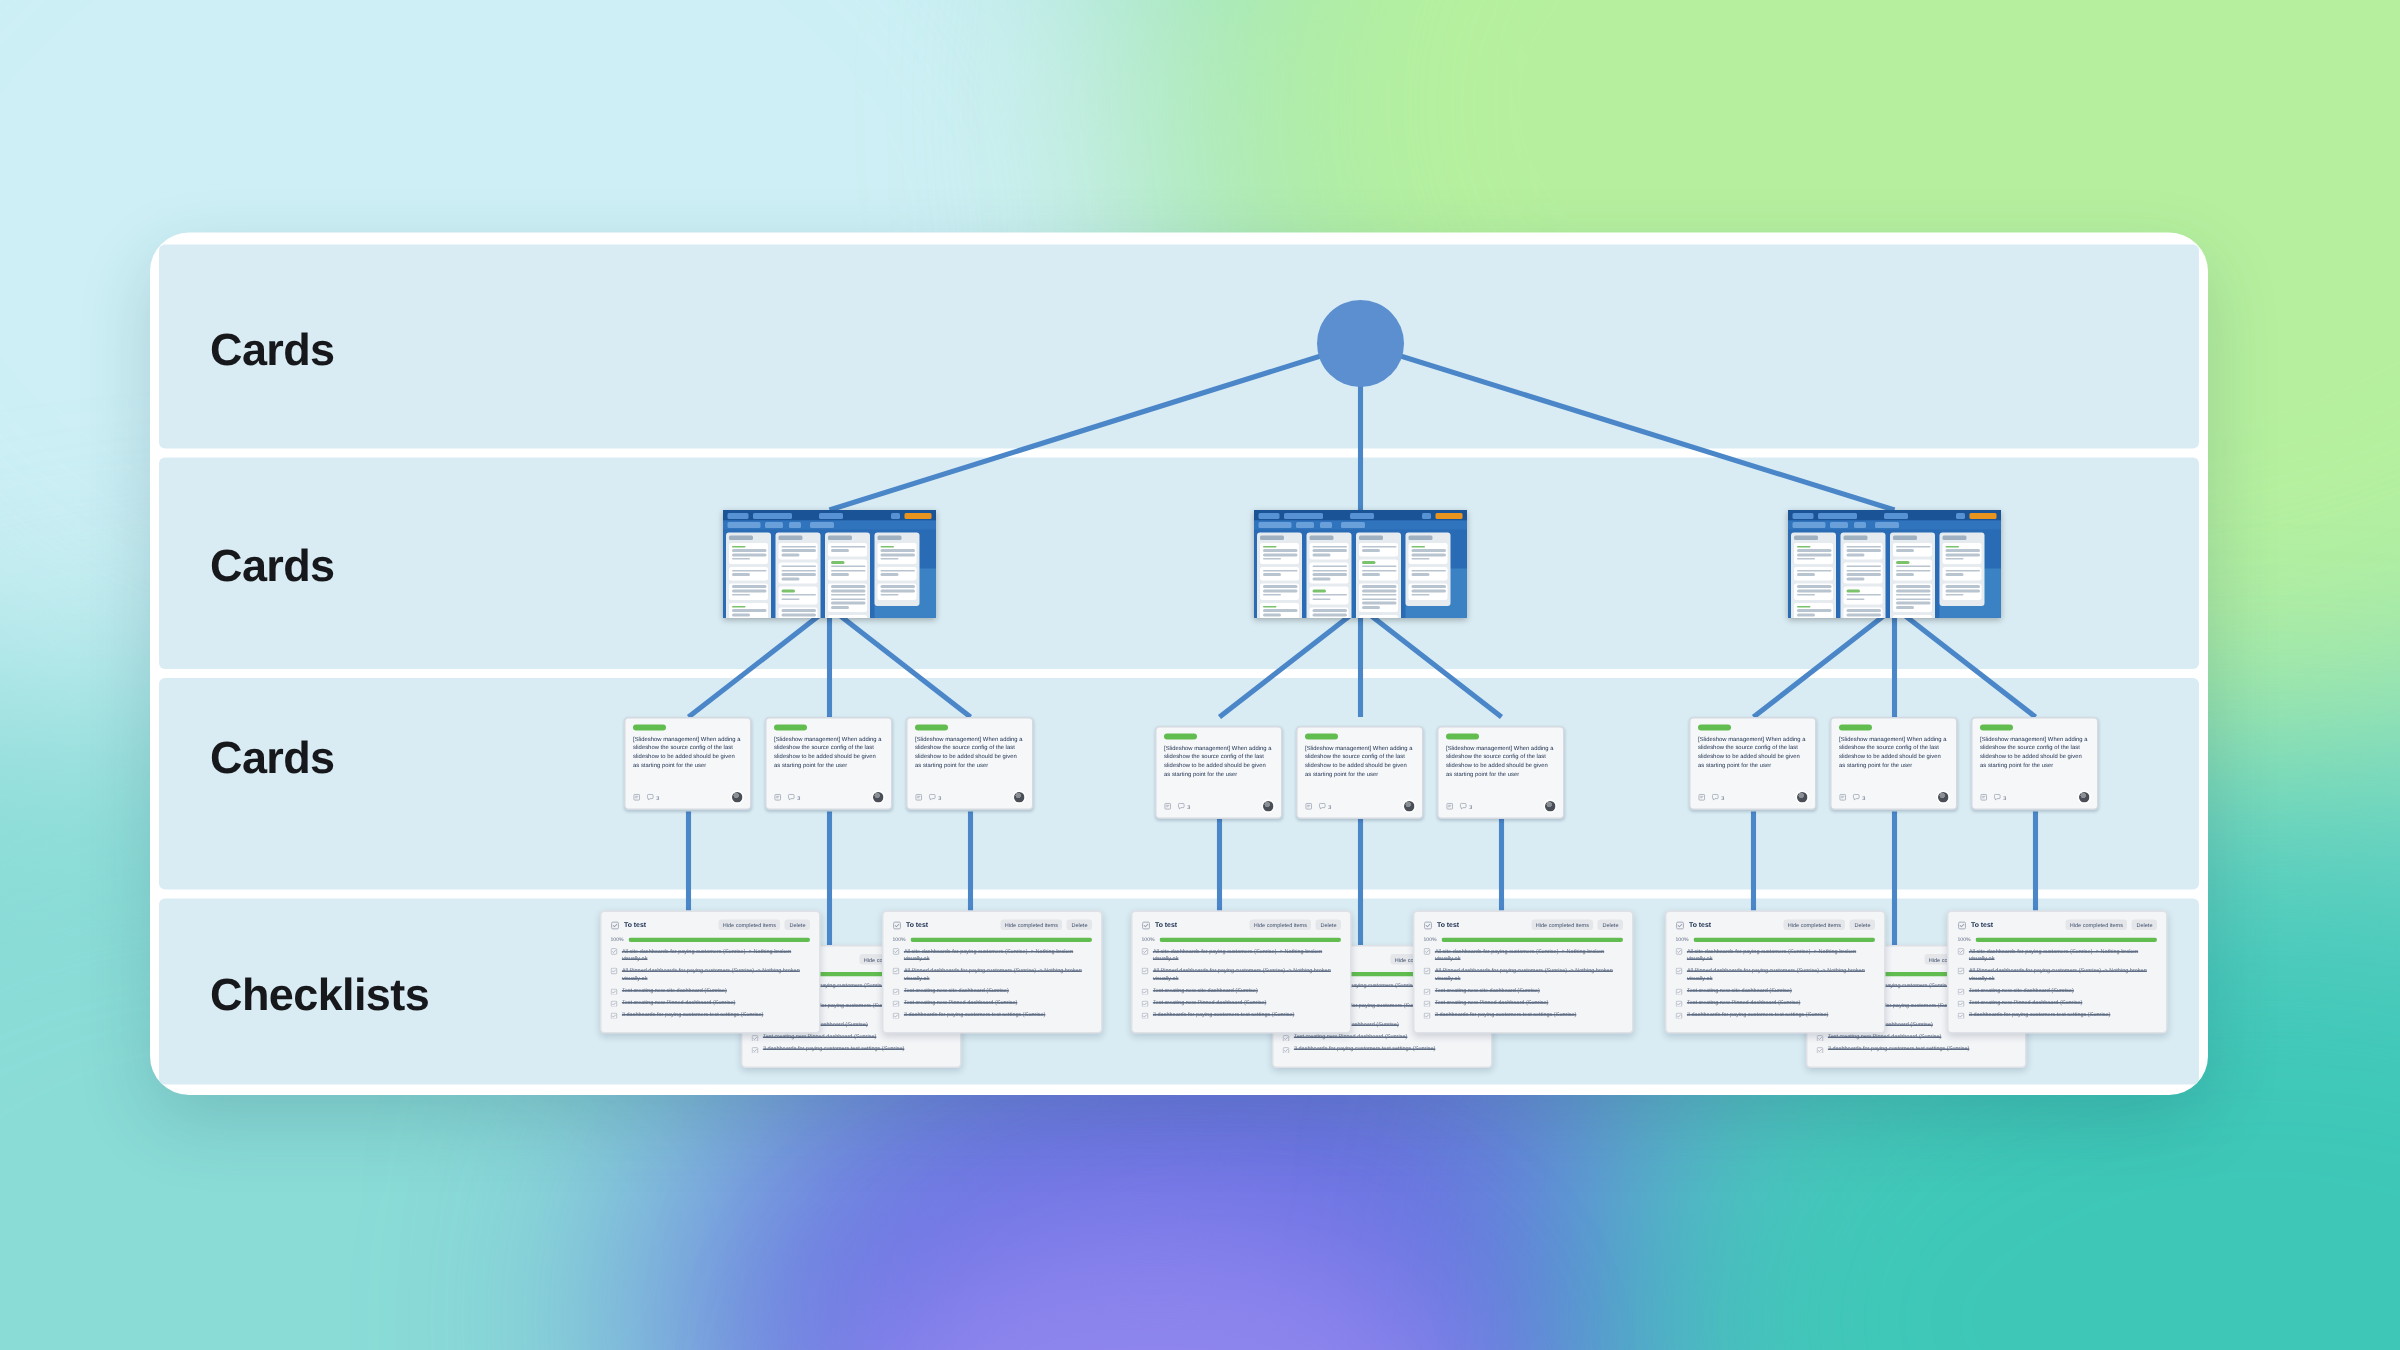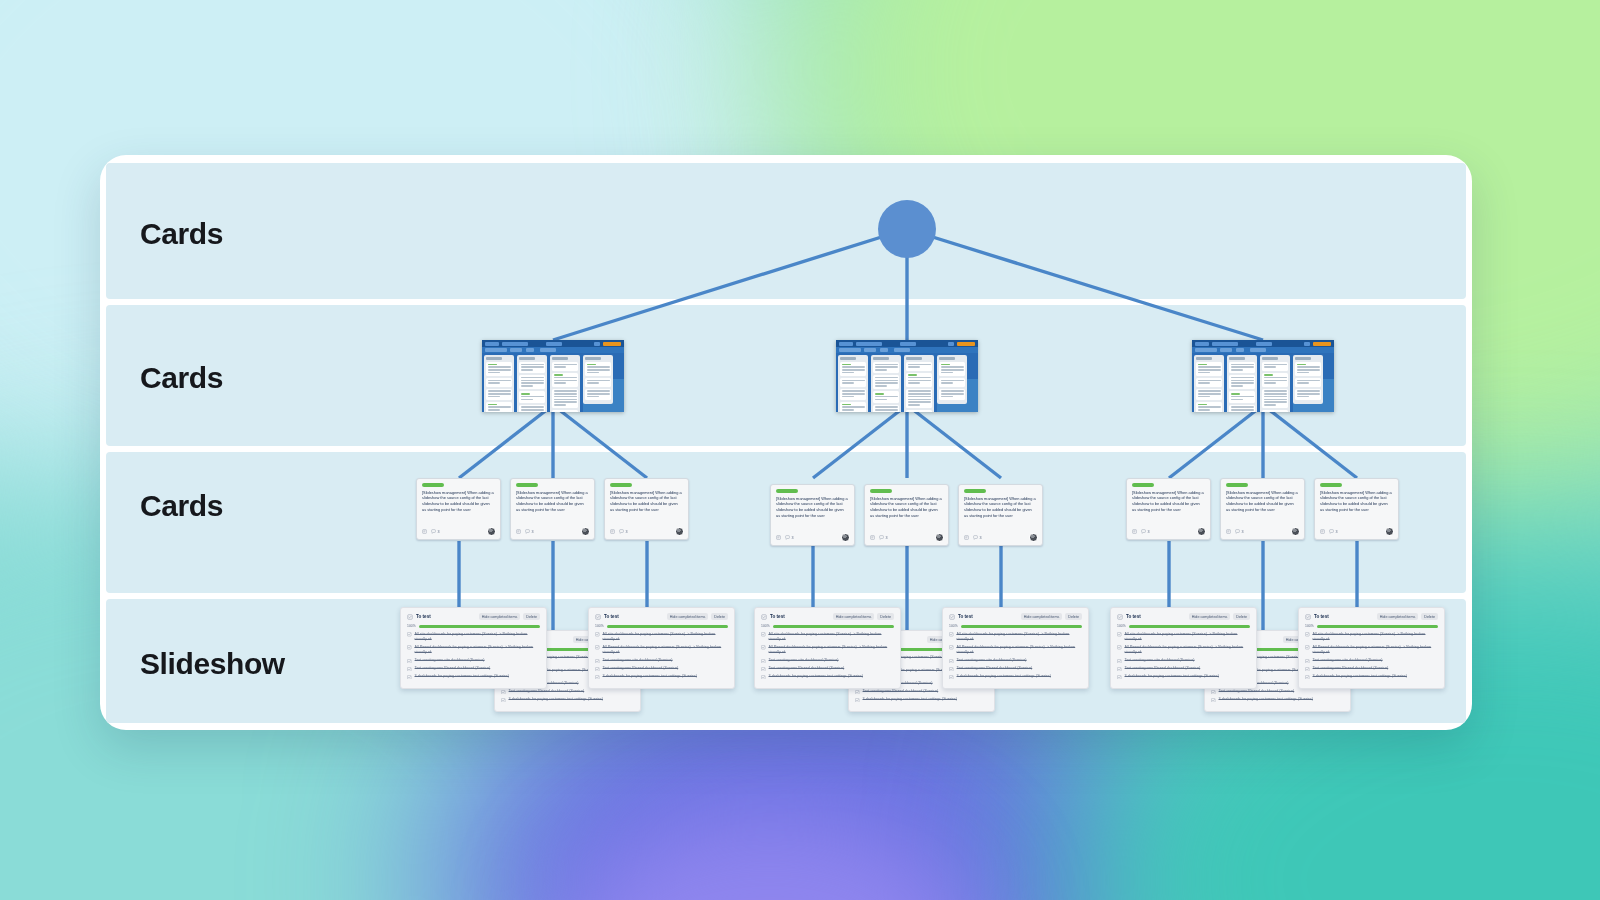--- a/index.html
+++ b/index.html
@@ -170,21 +170,21 @@
 <div id="board-wrap">
 
   <div class="row-band" id="band-epics"></div>
   <div class="row-band" id="band-boards"></div>
   <div class="row-band" id="band-cards"></div>
   <div class="row-band" id="band-checklists"></div>
 
   <div class="row-label" id="label-epics">Cards</div>
   <div class="row-label" id="label-boards">Cards</div>
   <div class="row-label" id="label-cards">Cards</div>
-  <div class="row-label" id="label-checklists">Slideshow</div>
+  <div class="row-label" id="label-checklists">Checklists</div>
 
   <svg id="links" viewBox="0 0 1372 575">
 
     <line x1="807" y1="74" x2="453" y2="185"></line>
     <line x1="807" y1="74" x2="807" y2="185"></line>
     <line x1="807" y1="74" x2="1163" y2="185"></line>
 
     <line x1="453" y1="250" x2="359" y2="323"></line>
     <line x1="453" y1="250" x2="453" y2="323"></line>
     <line x1="453" y1="250" x2="547" y2="323"></line>

